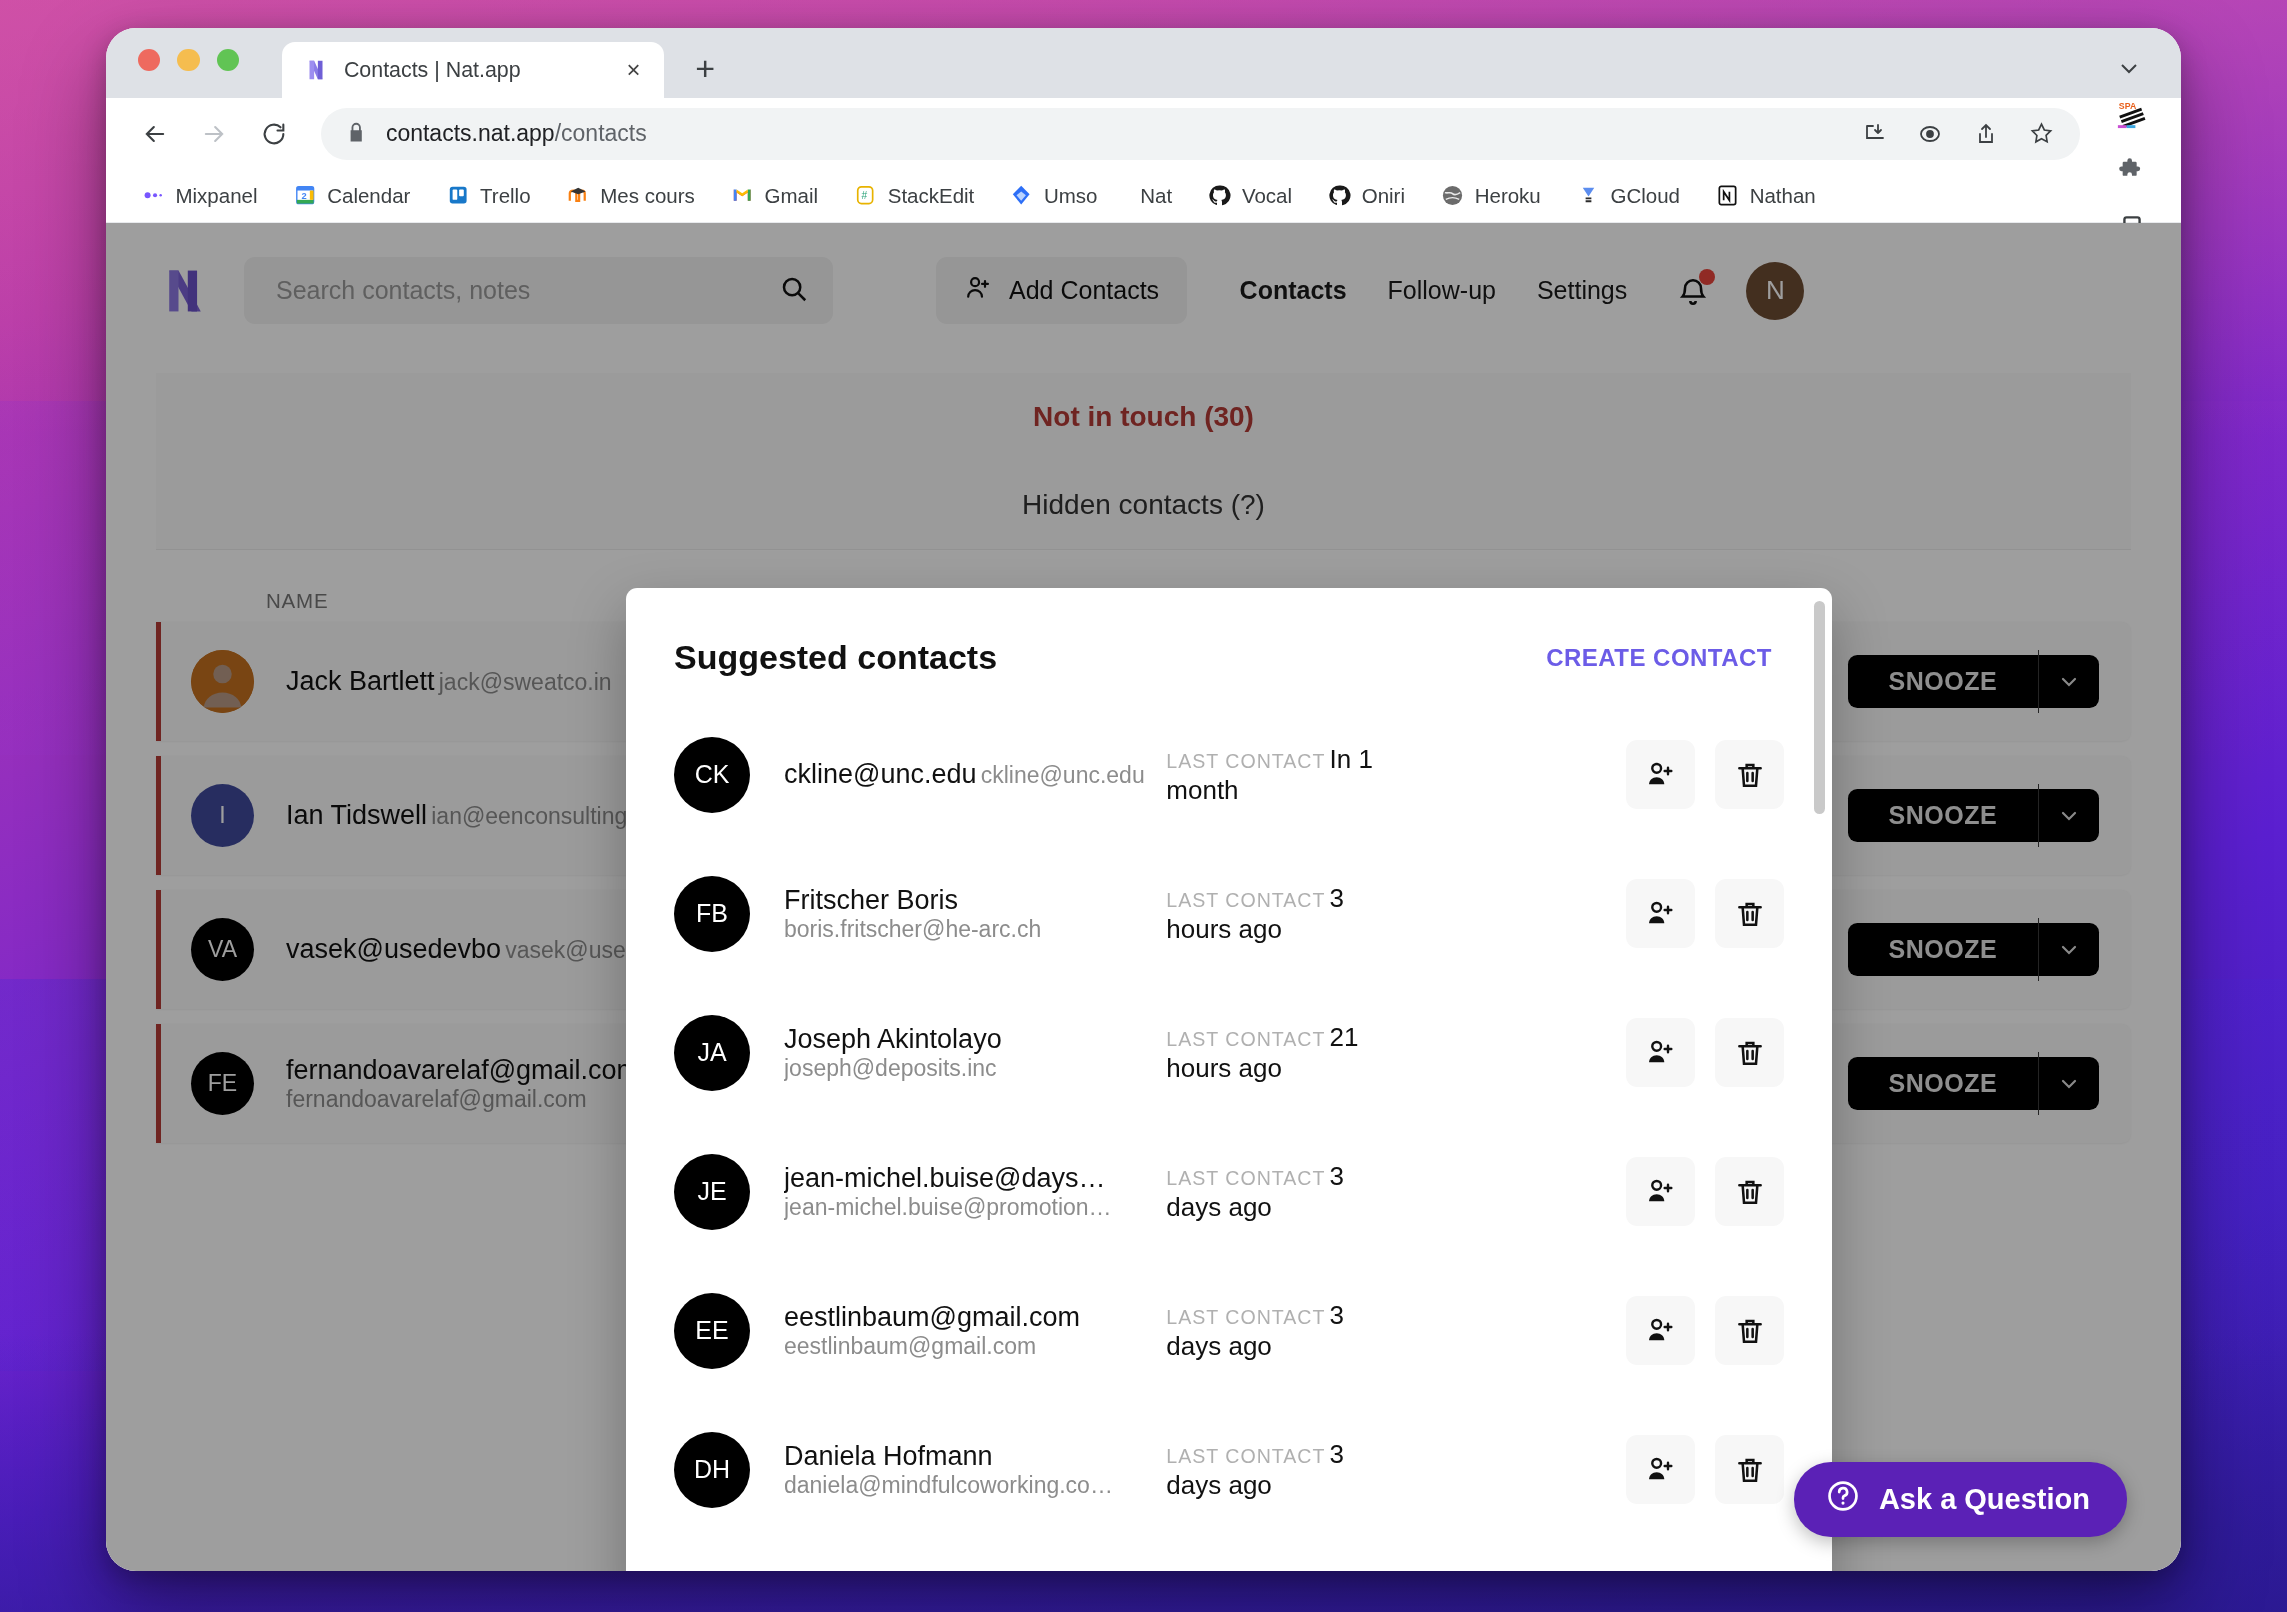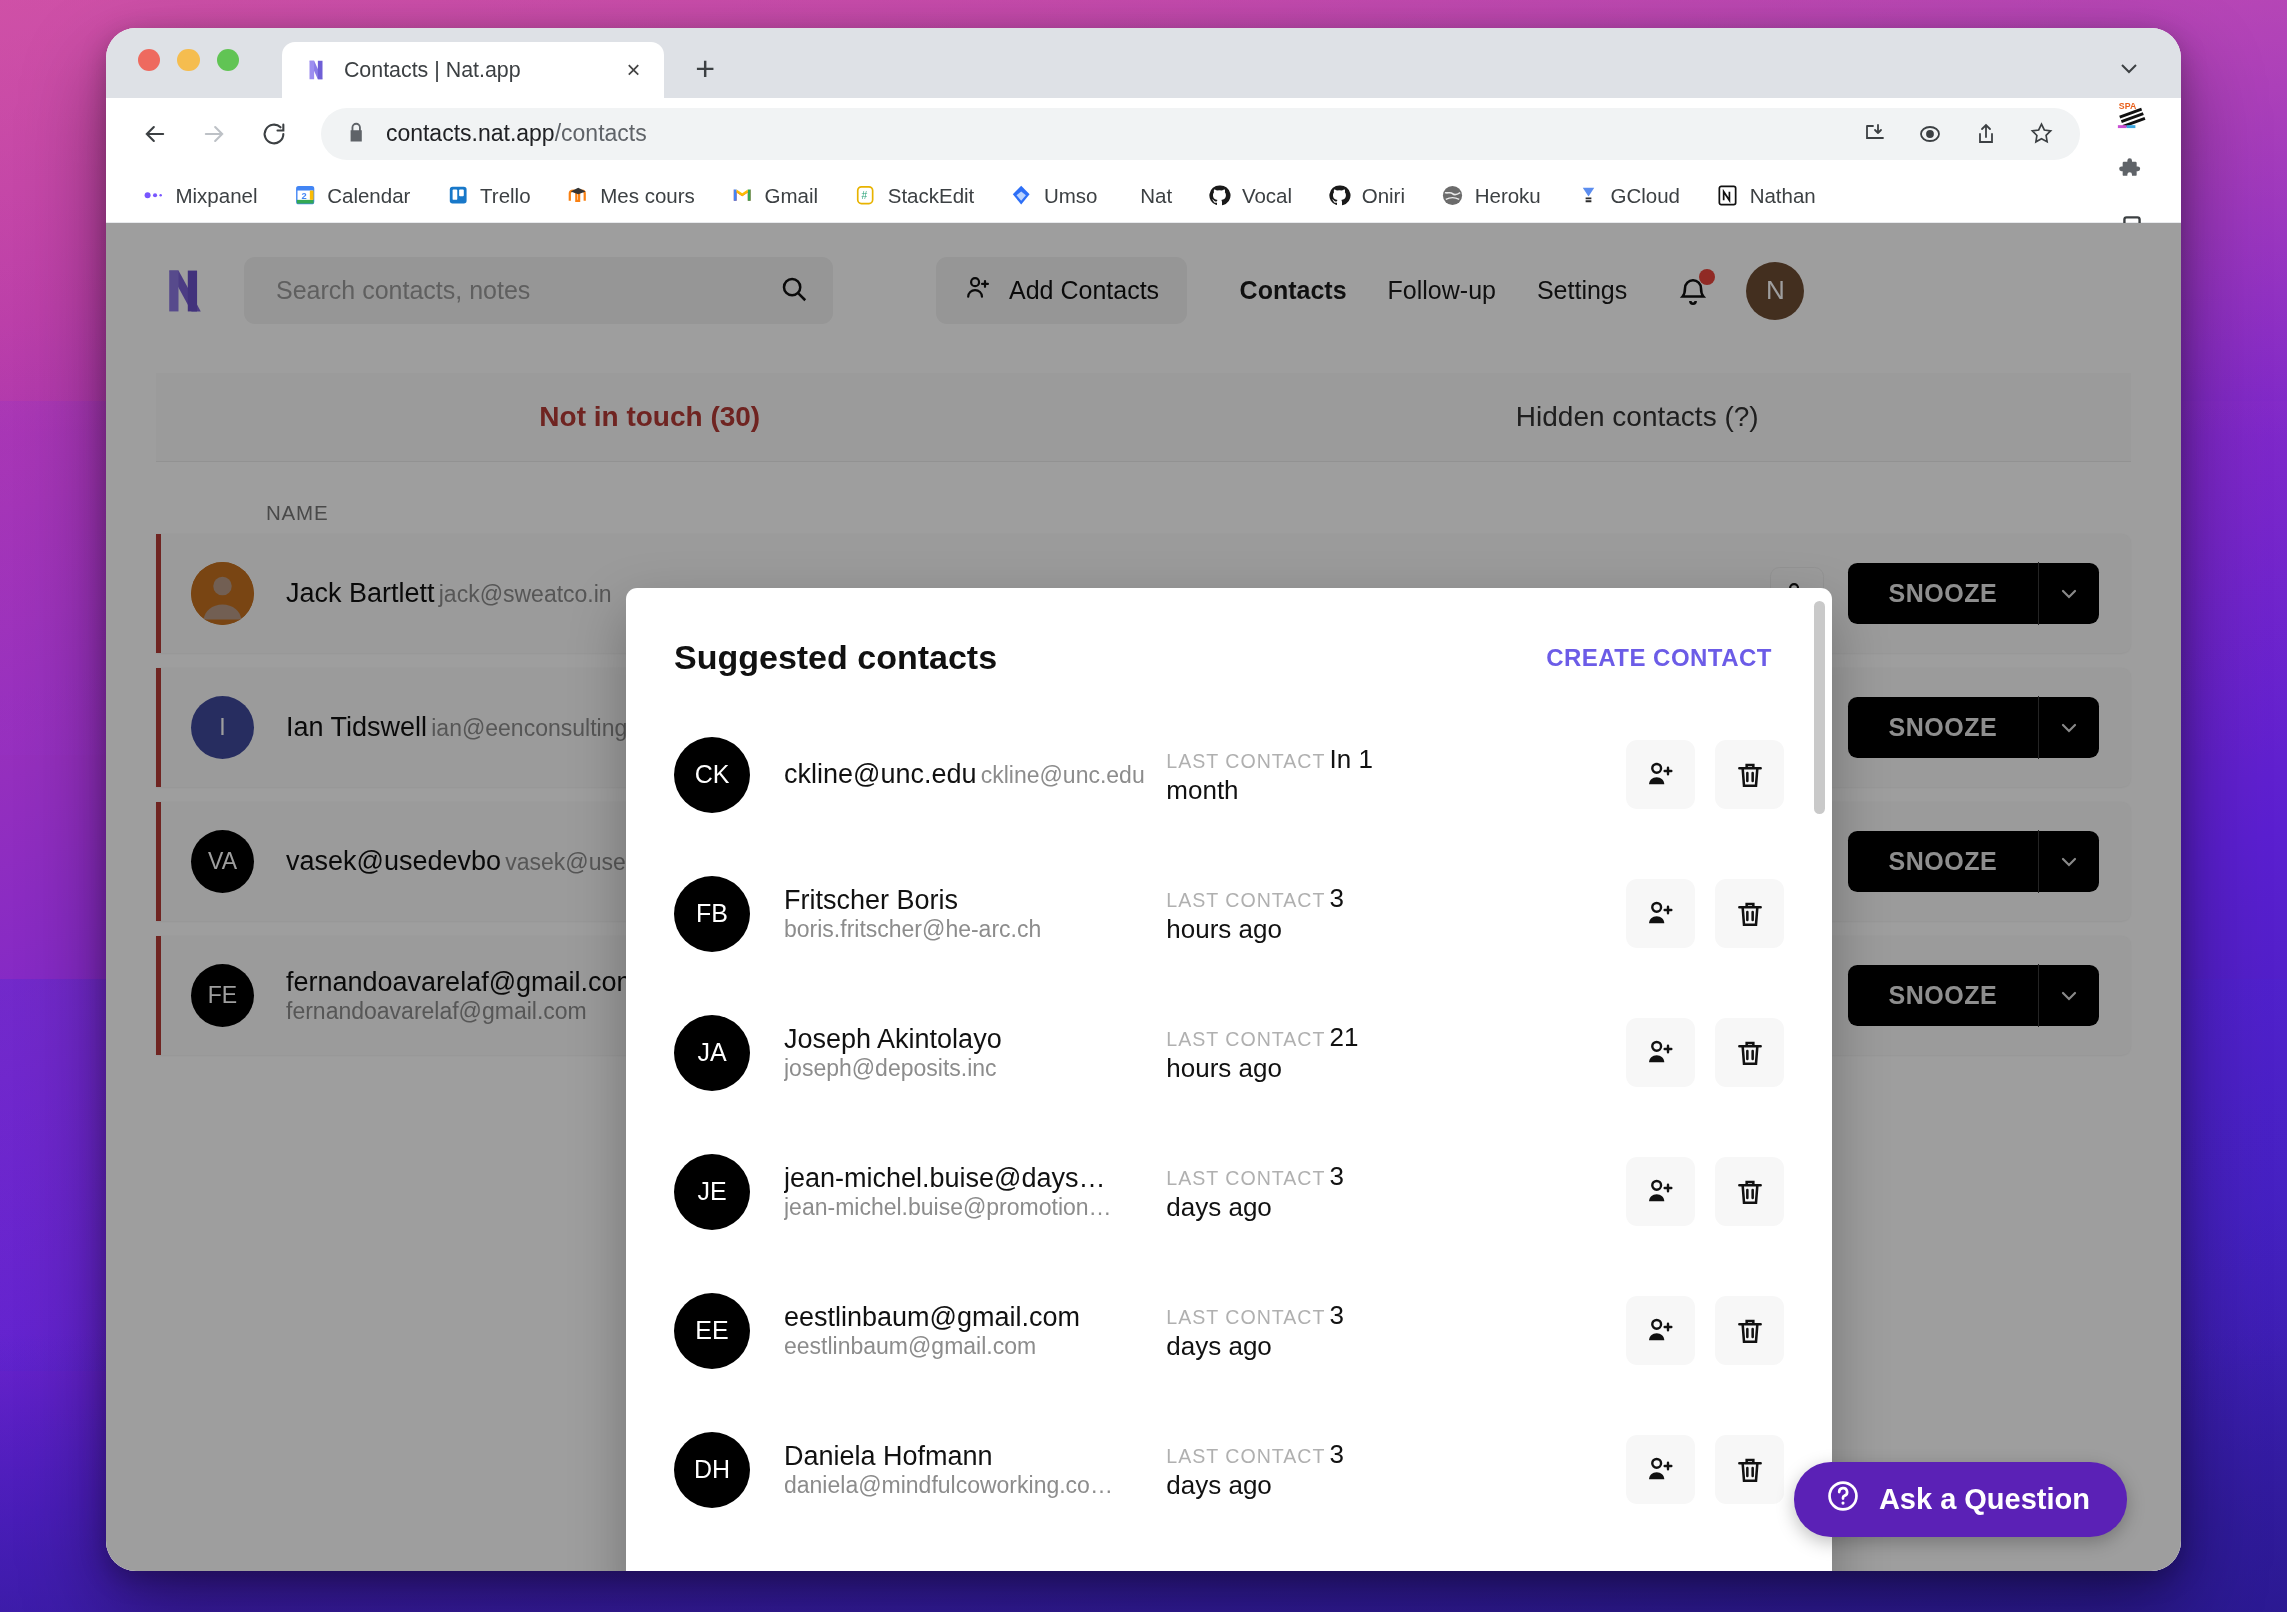--- a/index.html
+++ b/index.html
@@ -202,20 +202,21 @@
     background: #6d4c33; color: #fff;
     display: flex; align-items: center; justify-content: center;
     font-size: 26px; margin-left: 28px;
   }
 
   
   .filterrow {
     display: flex; align-items: stretch;
     margin: 32px 50px 0 50px;
     border-bottom: 0.9px solid #ececec;
+    flex-direction: column;
   }
   .filtertab {
     flex: 1; text-align: center;
     font-size: 28px; padding: 28px 0;
     color: #333; background: #fafafa;
   }
   .filtertab.active { color: #b33a36; font-weight: bold; background: #fafafa; }
 
   .colheads {
     display: flex; margin: 39px 50px 9.3px 50px;
@@ -245,21 +246,21 @@
   .crow .lc { width: 308px; margin-left: 37px; }
   .crow .lc .lbl { font-size: 19.6px; color: #9e9e9e; letter-spacing: .05em; }
   .crow .lc .val { font-size: 26px; color: #111; margin-top: 7.5px; }
   .crow .acts { margin-left: auto; display: flex; align-items: center; gap: 24px; padding-right: 32px; }
   .iconbtn {
     width: 54px; height: 54px; border-radius: 9.3px;
     background: #fafafa; border: 0.9px solid #eee;
     display: flex; align-items: center; justify-content: center;
   }
   .snooze {
-    height: 61px; background: #000; border-radius: 9.3px;
+    height: 53px; background: #000; border-radius: 9.3px;
     display: flex; align-items: center;
     color: #e6e6e6;
   }
   .snooze .txt { font-size: 25px; font-weight: bold; padding: 0 41px; letter-spacing: .02em; }
   .snooze .sep { width: 0.9px; height: 63px; background: #3a3a3a; }
   .snooze .caret { width: 60px; display: flex; align-items: center; justify-content: center; }
 
   
   .modal {
     position: absolute;

